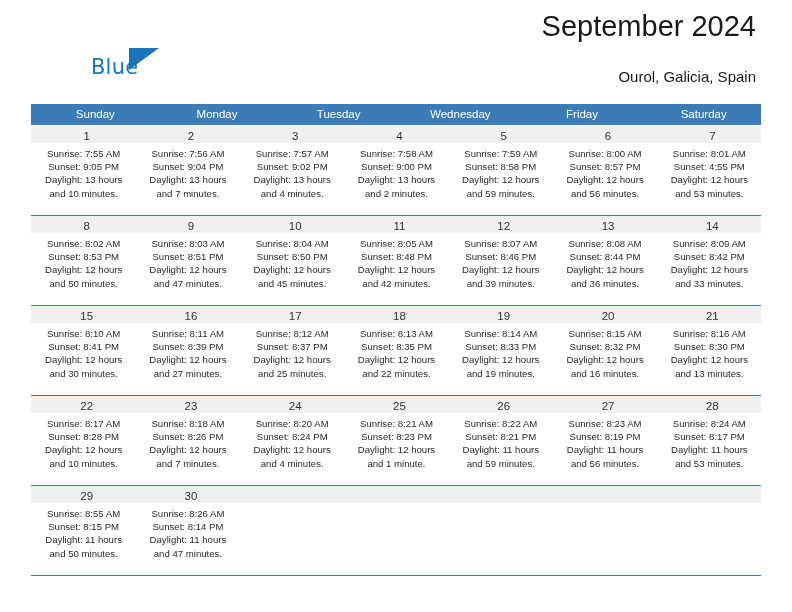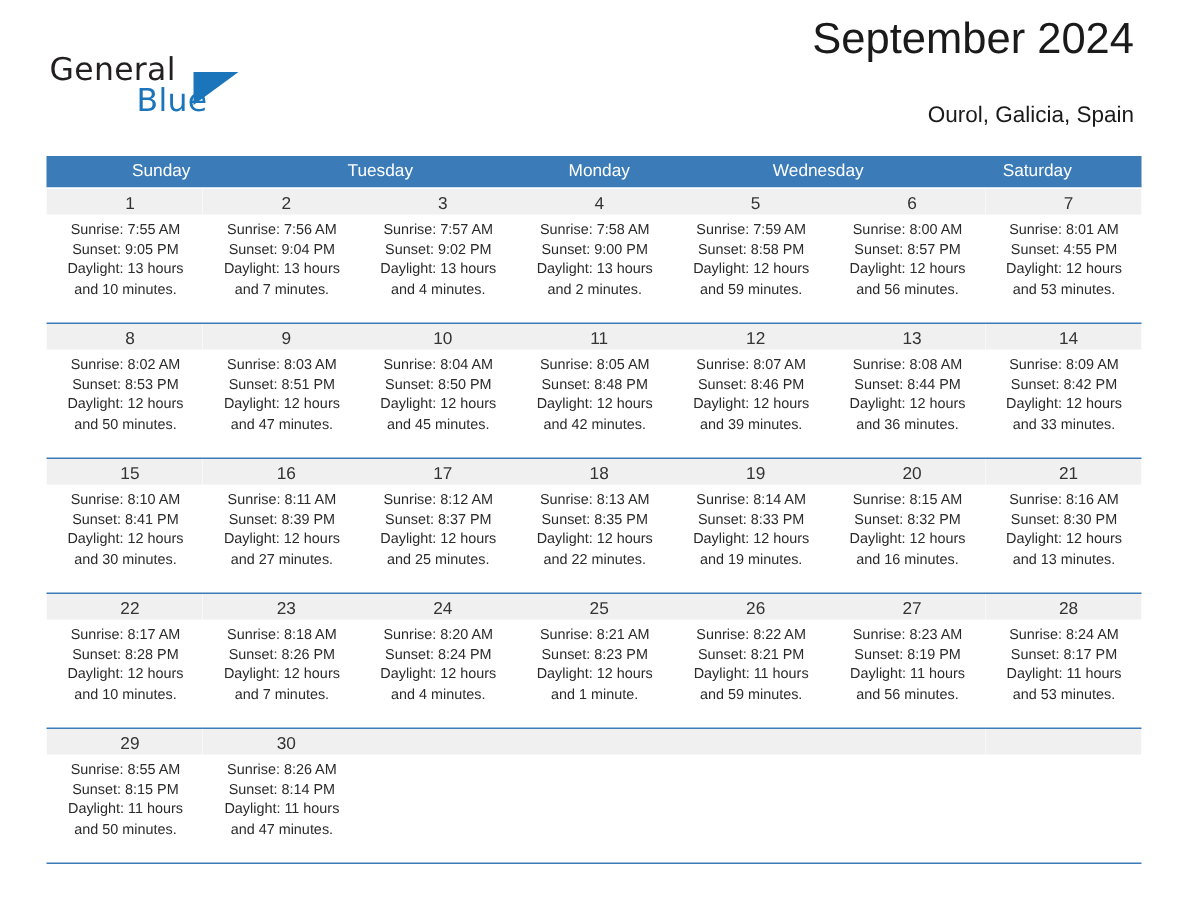--- a/index.html
+++ b/index.html
@@ -156,38 +156,38 @@
   }
 </style>
 </head>
 <body>
 
 <div class="page">
 
   <div class="header">
 
     <div class="logo">
-      <span class="logo-general">General</span>
       <span class="logo-triangle"></span>
       <span class="logo-blue">Blue</span>
     </div>
 
     <div class="title-block">
       <div class="cal-title">September 2024</div>
       <div class="cal-subtitle">Ourol, Galicia, Spain</div>
     </div>
 
   </div>
 
   <div class="calendar">
     <div class="weekday-row">
       <div class="weekday">Sunday</div>
+      <div class="weekday">Monday</div>
       <div class="weekday">Tuesday</div>
-      <div class="weekday">Monday</div>
       <div class="weekday">Wednesday</div>
+      <div class="weekday">Friday</div>
       <div class="weekday">Saturday</div>
     </div>
 
     <div id="weeks-container">
         <div class="week-row first">
           <div class="day-cell">
             <div class="daynum-band"><span class="daynum">1</span></div>
             <div class="day-info">
               <div class="info-line">Sunrise: 7:55 AM</div>
               <div class="info-line">Sunset: 9:05 PM</div>

